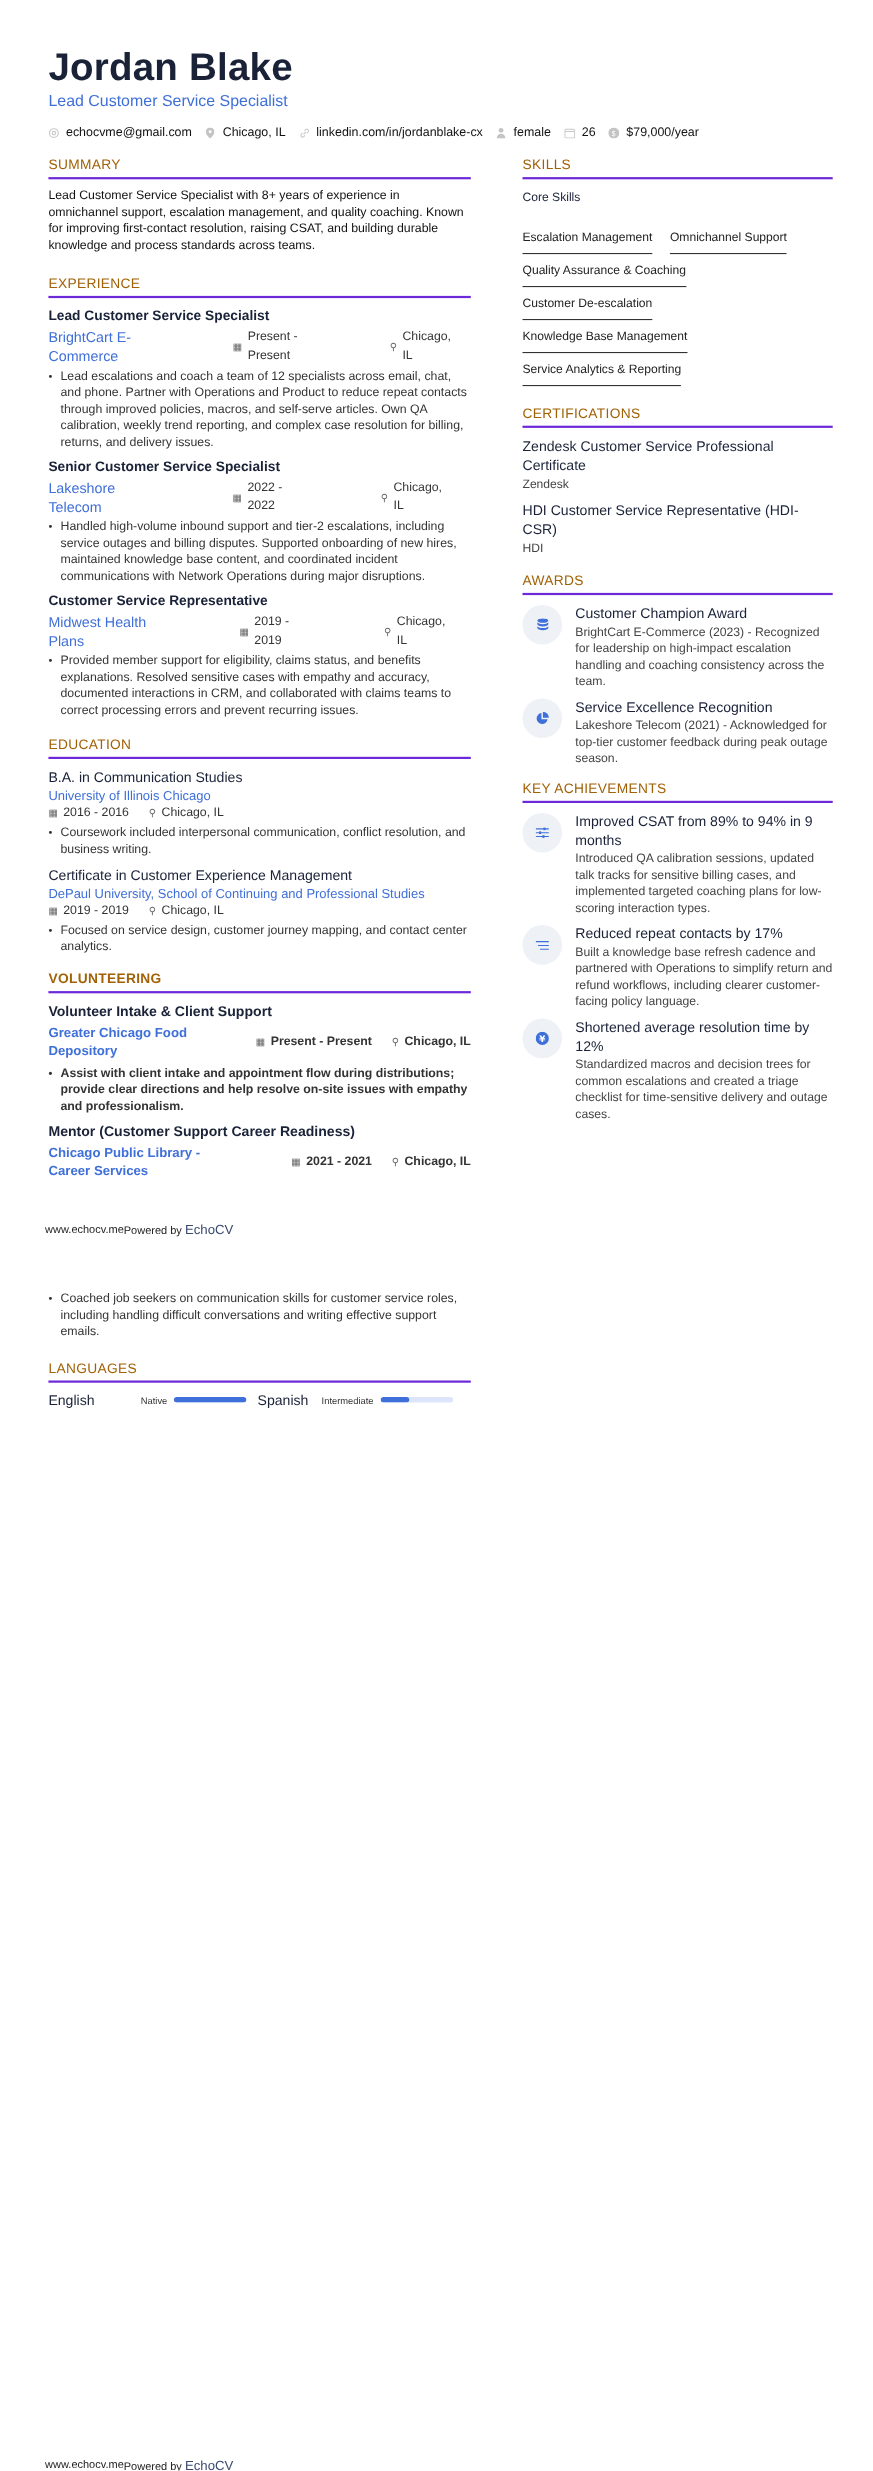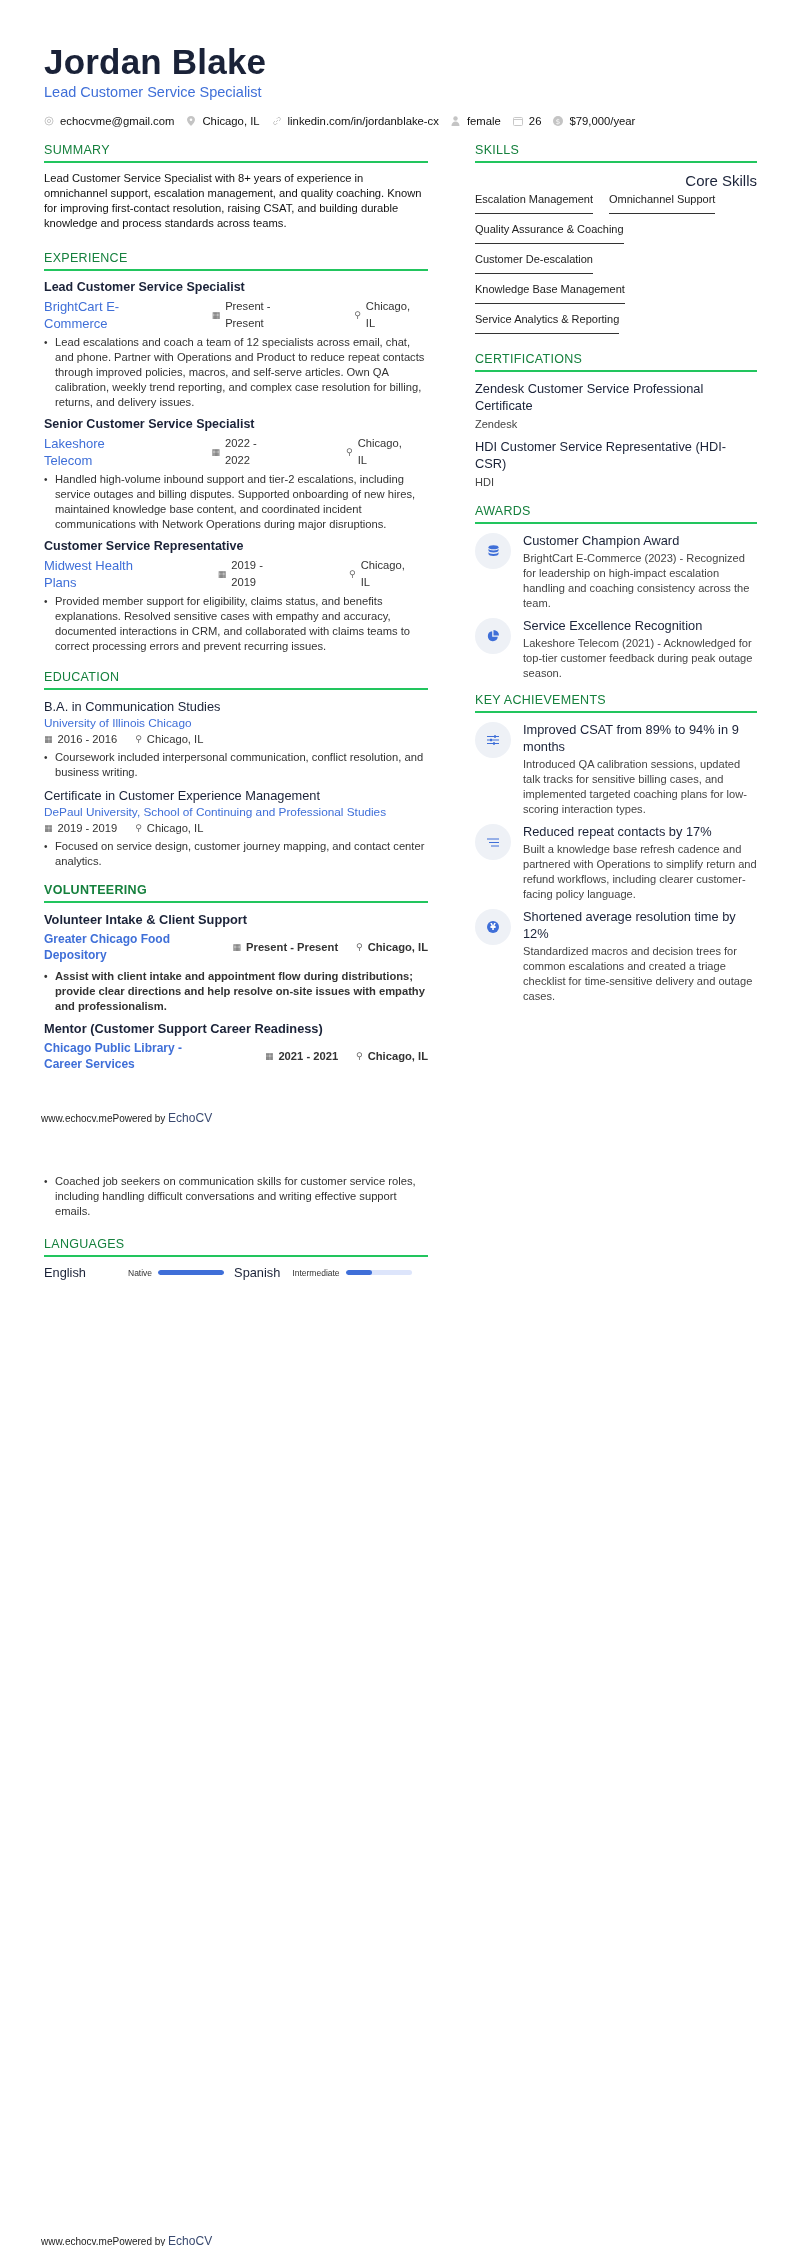--- a/index.html
+++ b/index.html
@@ -12,21 +12,21 @@
   .header { position: absolute; left: 44px; top: 42px; width: 710px; }
   .name { font-size: 35px; font-weight: 700; color: #1a2238; letter-spacing: 0.2px; line-height: 40px; }
   .role { font-size: 14.5px; color: #3f6fd8; margin-top: 1px; line-height: 18px; }
   .contacts { display: flex; align-items: center; gap: 0; margin-top: 14px; font-size: 11.3px; color: #111; }
   .contact { display: flex; align-items: center; margin-right: 12px; }
   .contact .ic { width: 10px; height: 10px; margin-right: 6px; display: inline-flex; align-items: center; justify-content: center; color: #c4c4c4; font-size: 9px; }
 
   .col-left { position: absolute; left: 44px; width: 384px; }
   .col-right { position: absolute; left: 475px; width: 282px; }
 
-  .sec-title { font-size: 12.5px; color: #15803d; letter-spacing: 0.3px; padding-bottom: 3px; border-bottom: 2px solid #22c55e; margin-bottom: 8px; line-height: 15px; }
+  .sec-title { font-size: 12.5px; color: #a16207; letter-spacing: 0.3px; padding-bottom: 3px; border-bottom: 2px solid #6d28d9; margin-bottom: 8px; line-height: 15px; }
   .summary-text { font-size: 11.2px; line-height: 15px; color: #111; }
 
   .job { margin-bottom: 6px; }
   .job-title { font-size: 12.5px; font-weight: 700; color: #1a2238; line-height: 17px; }
   .job-meta { display: flex; align-items: flex-start; margin-top: 2px; line-height: 17px; gap: 48px; }
   .company { font-size: 13px; color: #3f6fd8; margin-right: 14px; }
   .meta-item { display: flex; align-items: center; font-size: 11.2px; color: #333; margin-right: 18px; }
   .meta-item .mic { font-size: 9px; color: #666; margin-right: 5px; }
   .bullet { display: flex; font-size: 11.2px; line-height: 15px; color: #333; margin-top: 3px; }
   .bullet .dot { width: 11px; flex: 0 0 11px; font-size: 10px; }
@@ -35,21 +35,21 @@
   .edu-title { font-size: 12.8px; color: #1a2238; line-height: 17px; }
   .edu-school { font-size: 11.8px; color: #3f6fd8; line-height: 16px; }
   .edu-meta { display: flex; align-items: center; line-height: 16px; }
 
   .vol-title { font-size: 12.8px; color: #1a2238; line-height: 18px; }
   .vol-meta { display: flex; align-items: center; justify-content: space-between; margin-top: 2px; }
   .vol-org { font-size: 12px; color: #3f6fd8; line-height: 16px; width: 175px; }
   .vol-right { display: flex; align-items: center; }
   .vol-right .meta-item:last-child { margin-right: 0; }
 
-  .skills-sub { font-size: 15px; color: #1a2238; margin-bottom: 0; line-height: 19px; text-align: right; }
+  .skills-sub { font-size: 11px; color: #1a2238; margin-bottom: 17px; line-height: 19px; }
   .skills-wrap { display: flex; flex-wrap: wrap; }
   .skill-tag { font-size: 11px; color: #222; padding: 2px 0 7px 0; border-bottom: 1.5px solid #333; margin-right: 16px; margin-bottom: 6px; line-height: 14px; }
 
   .cert { margin-bottom: 6px; }
   .cert-name { font-size: 12.8px; color: #1a2238; line-height: 17px; }
   .cert-issuer { font-size: 11px; color: #444; line-height: 16px; margin-top: 2px; }
 
   .award { display: flex; margin-bottom: 6px; }
   .award-icon { flex: 0 0 36px; width: 36px; height: 36px; border-radius: 50%; background: #eef1f6; display: flex; align-items: center; justify-content: center; margin-right: 12px; margin-top: 1px; }
   .award-body { flex: 1; }

